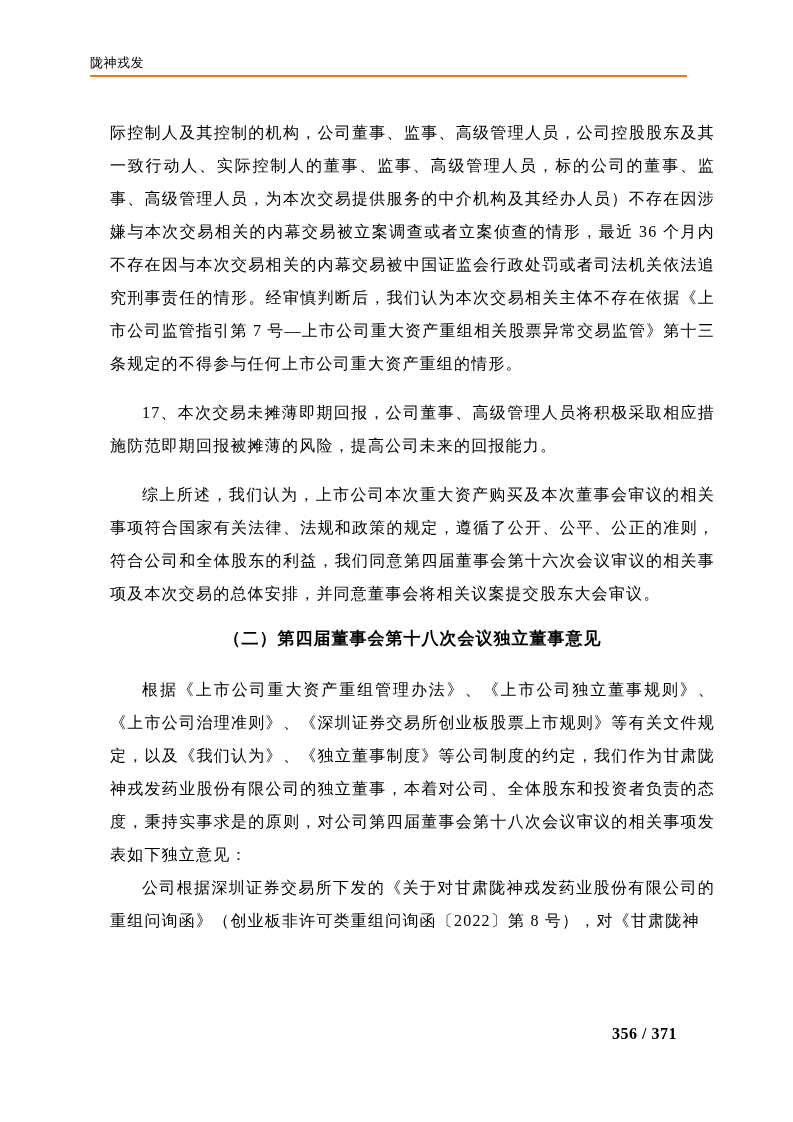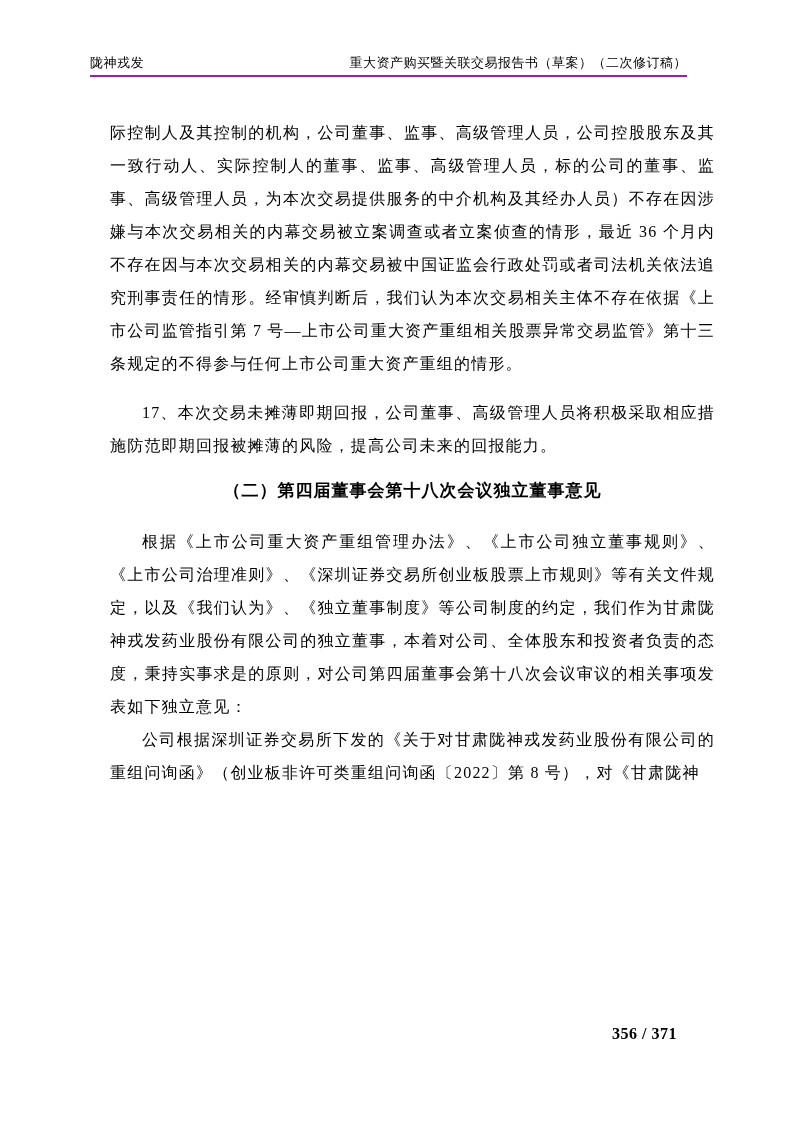--- a/index.html
+++ b/index.html
@@ -18,21 +18,21 @@
   }
   .header {
     position: absolute;
     left: 90px;
     top: 55px;
     width: 597px;
     display: flex;
     justify-content: space-between;
     font-size: 13px;
     line-height: 16px;
-    border-bottom: 2px solid #a21caf;
+    border-bottom: 2px solid #f97316;
     padding-bottom: 4px;
     letter-spacing: 0.5px;
     white-space: nowrap;
   }
   .content {
     position: absolute;
     left: 110px;
     top: 100px;
     width: 605px;
     font-size: 16px;
@@ -68,26 +68,26 @@
     letter-spacing: 0.5px;
   }
 </style>
 </head>
 <body>
 
 <div class="page">
 
   <div class="header">
     <span>陇神戎发</span>
-    <span>重大资产购买暨关联交易报告书（草案）（二次修订稿）</span>
   </div>
 
   <div class="content">
     <p class="no-indent">际控制人及其控制的机构，公司董事、监事、高级管理人员，公司控股股东及其一致行动人、实际控制人的董事、监事、高级管理人员，标的公司的董事、监事、高级管理人员，为本次交易提供服务的中介机构及其经办人员）不存在因涉嫌与本次交易相关的内幕交易被立案调查或者立案侦查的情形，最近 36 个月内不存在因与本次交易相关的内幕交易被中国证监会行政处罚或者司法机关依法追究刑事责任的情形。经审慎判断后，我们认为本次交易相关主体不存在依据《上市公司监管指引第 7 号—上市公司重大资产重组相关股票异常交易监管》第十三条规定的不得参与任何上市公司重大资产重组的情形。</p>
     <p>17、本次交易未摊薄即期回报，公司董事、高级管理人员将积极采取相应措施防范即期回报被摊薄的风险，提高公司未来的回报能力。</p>
+    <p>综上所述，我们认为，上市公司本次重大资产购买及本次董事会审议的相关事项符合国家有关法律、法规和政策的规定，遵循了公开、公平、公正的准则，符合公司和全体股东的利益，我们同意第四届董事会第十六次会议审议的相关事项及本次交易的总体安排，并同意董事会将相关议案提交股东大会审议。</p>
     <h2>（二）第四届董事会第十八次会议独立董事意见</h2>
     <p>根据《上市公司重大资产重组管理办法》、《上市公司独立董事规则》、《上市公司治理准则》、《深圳证券交易所创业板股票上市规则》等有关文件规定，以及《我们认为》、《独立董事制度》等公司制度的约定，我们作为甘肃陇神戎发药业股份有限公司的独立董事，本着对公司、全体股东和投资者负责的态度，秉持实事求是的原则，对公司第四届董事会第十八次会议审议的相关事项发表如下独立意见：</p>
     <p class="flush">公司根据深圳证券交易所下发的《关于对甘肃陇神戎发药业股份有限公司的重组问询函》（创业板非许可类重组问询函〔2022〕第 8 号），对《甘肃陇神</p>
   </div>
 
   <div class="footer">
     <span>356 / 371</span>
   </div>
 
 </div>

